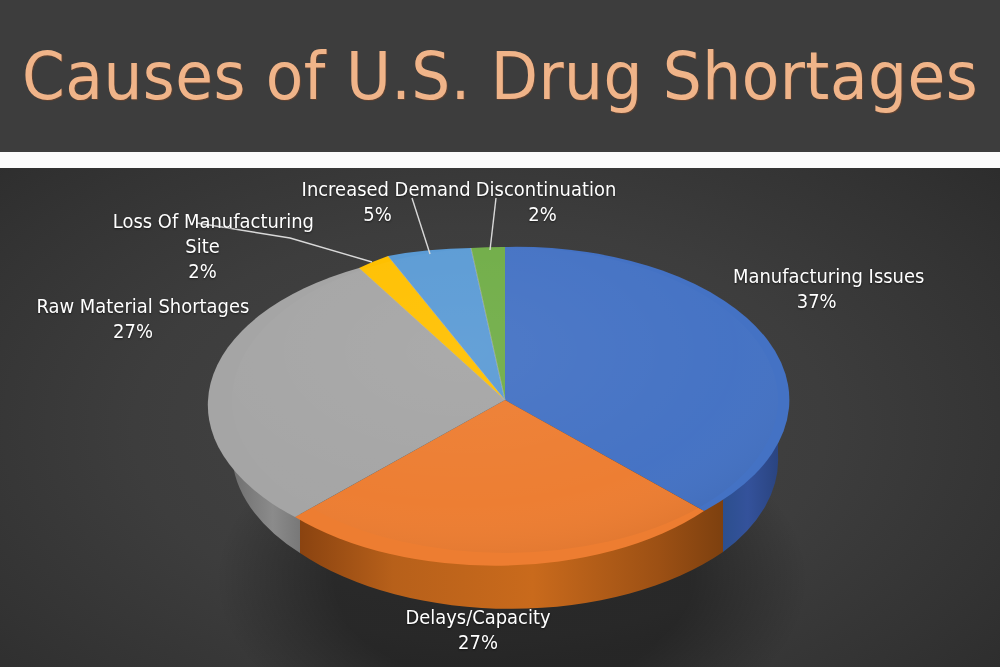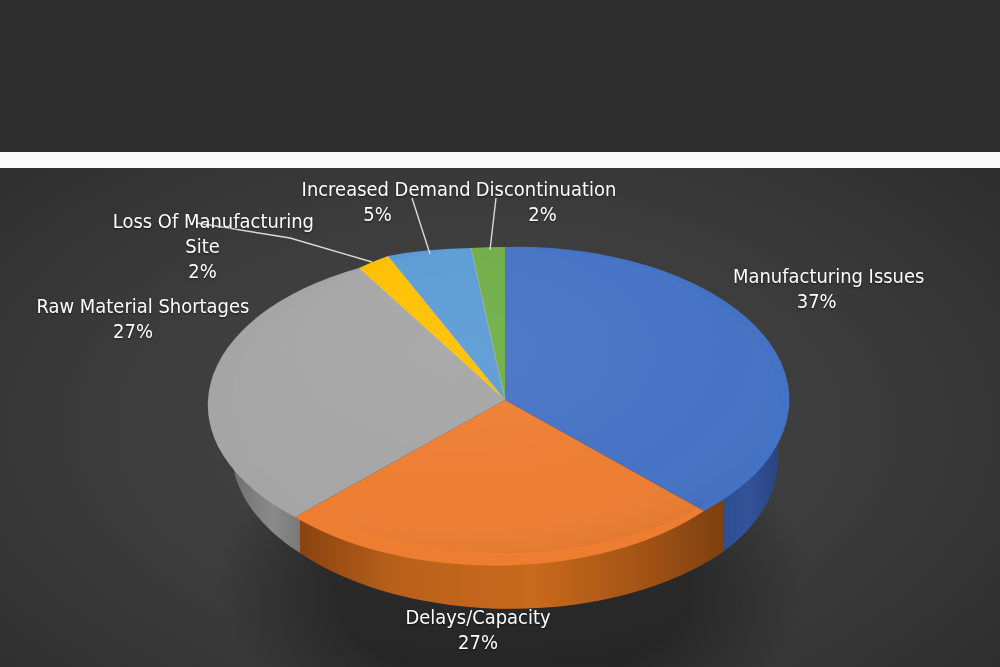--- a/index.html
+++ b/index.html
@@ -53,20 +53,23 @@
   }
   .lbl .pct{display:block;}
   .ta-c{text-align:center;}
   .ta-l{text-align:left;transform-origin:left center;}
 </style>
 </head>
 <body>
 
 <div id="root">
 
+  <div class="title-bar">
+    <div class="title-text">Causes of U.S. Drug Shortages</div>
+  </div>
   <div class="divider"></div>
 
   <div class="chart-panel">
 
     <svg class="chart-svg" viewBox="0 0 1000 499">
       <defs>
 
         <linearGradient id="gOrangeSide" x1="0" y1="0" x2="1" y2="0">
           <stop offset="0%" stop-color="#8a4310"></stop>
           <stop offset="22%" stop-color="#b7601a"></stop>

